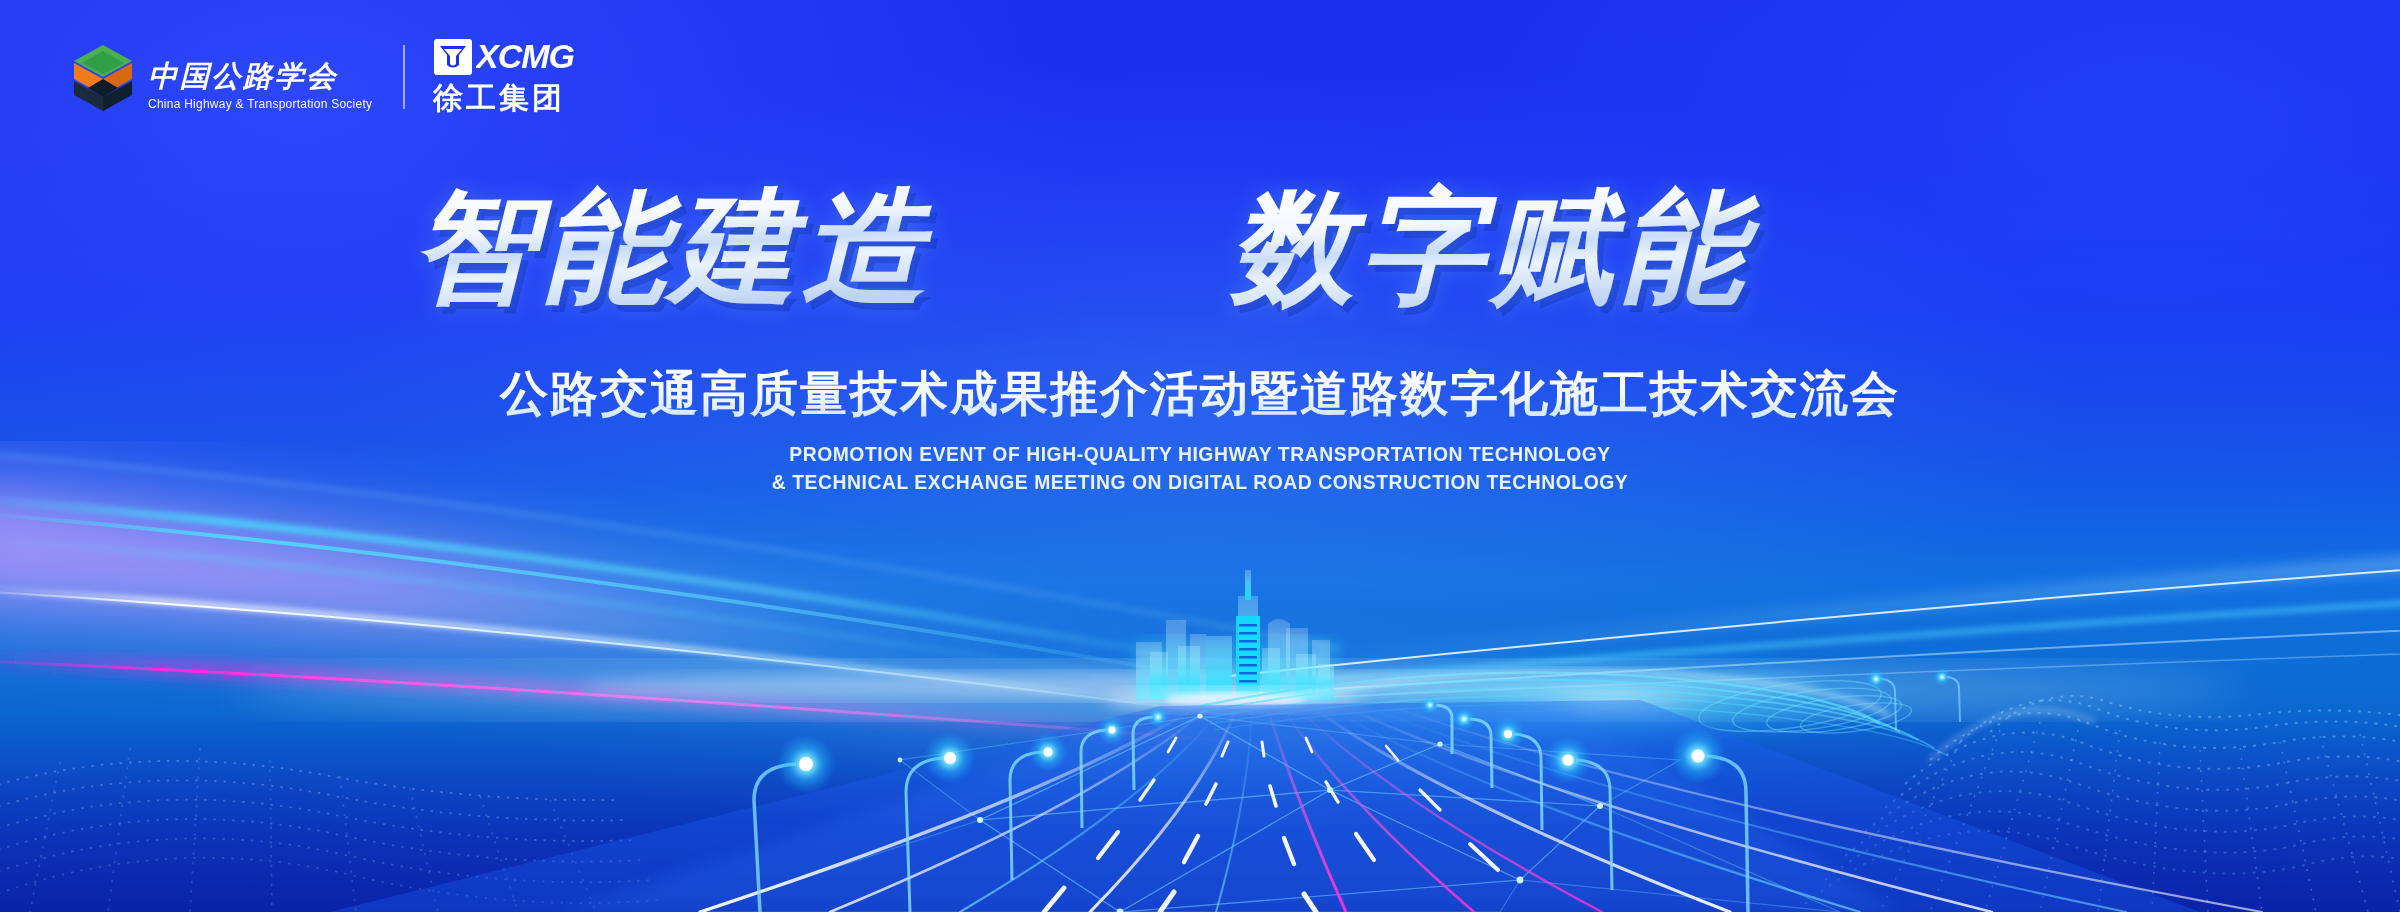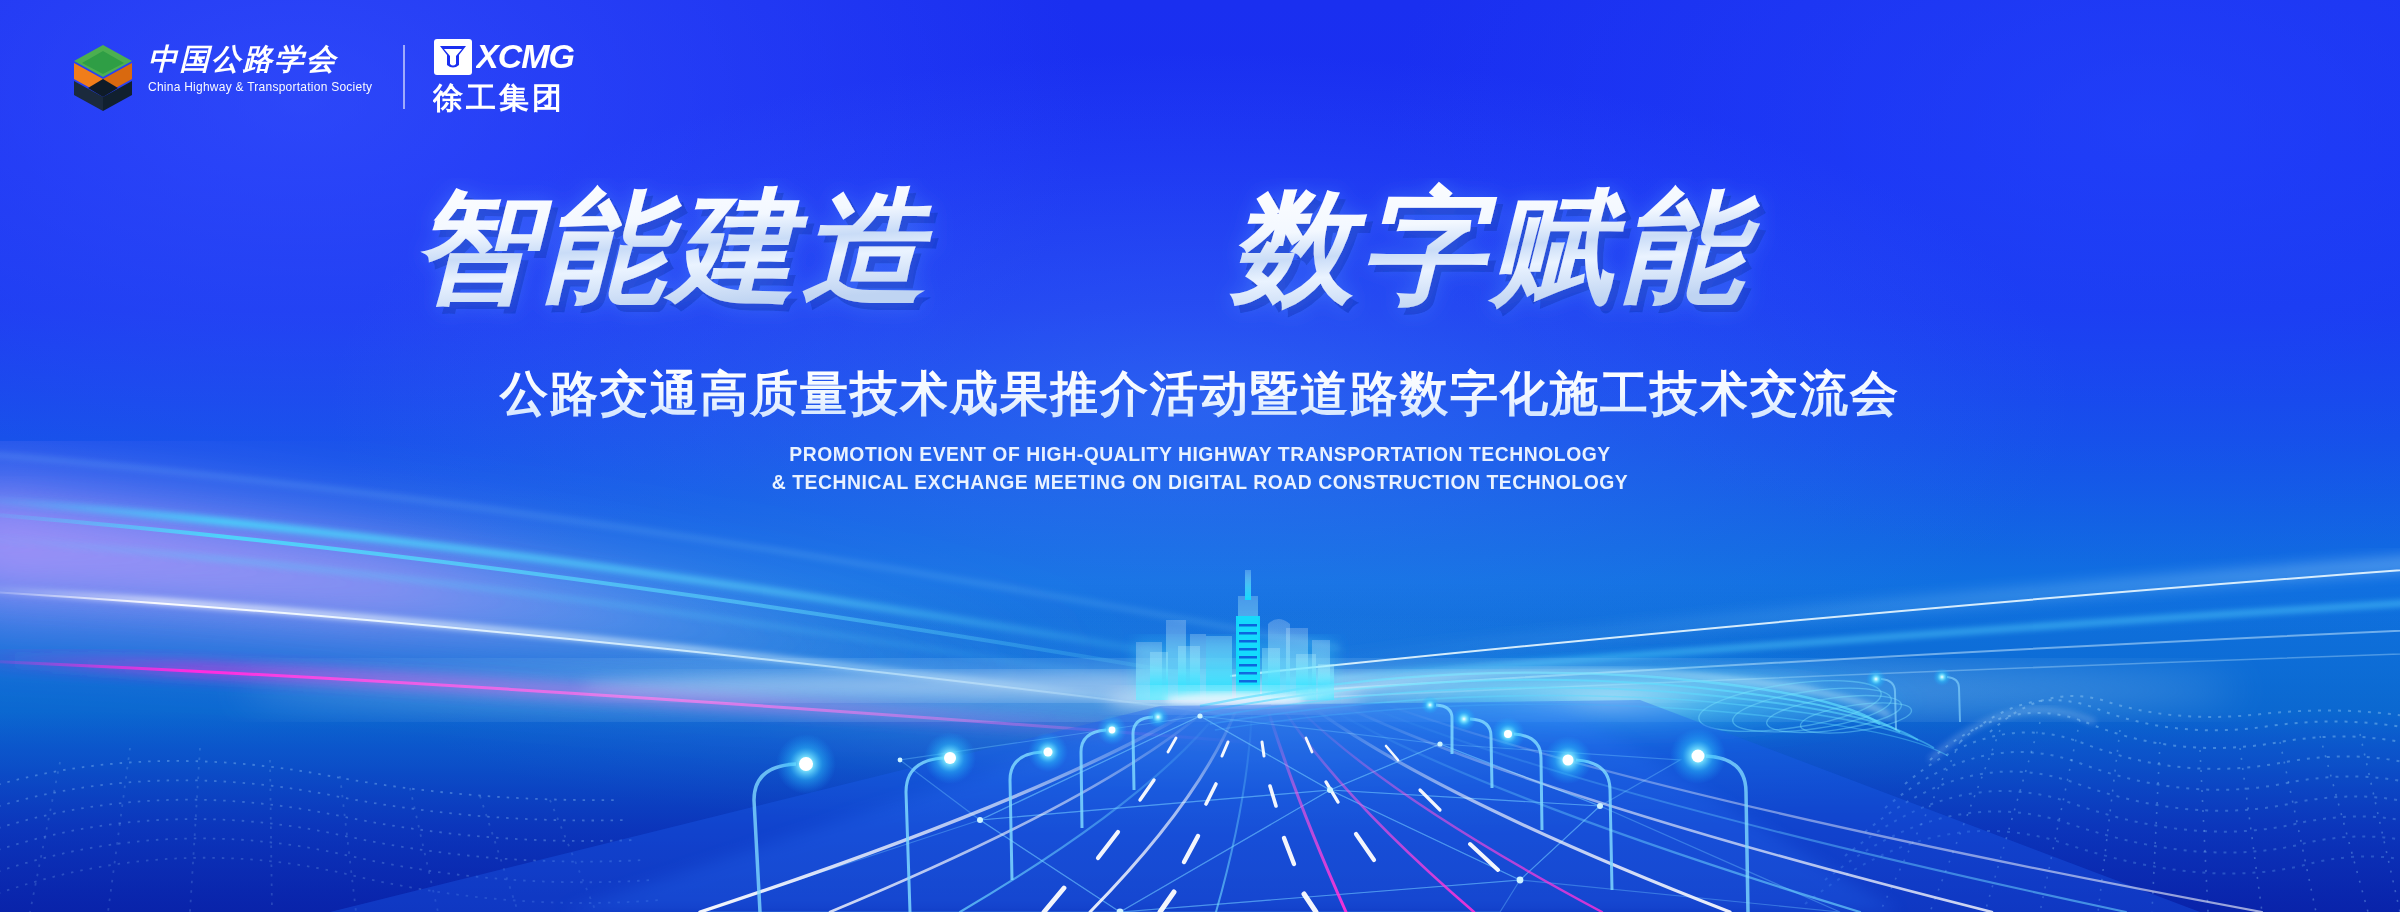--- a/index.html
+++ b/index.html
@@ -50,21 +50,21 @@
     position:absolute; left:0; right:0; bottom:0; height:330px;
     background:linear-gradient(180deg, rgba(8,30,170,0) 0%, rgba(9,34,180,.45) 50%, rgba(7,26,160,.75) 100%);
     pointer-events:none;
   }
 
   
   .logo-bar {
     position:absolute; left:72px; top:38px;
     display:flex; align-items:center; gap:28px; z-index:40;
   }
-  .chts { display:flex; align-items:flex-start; gap:14px; }
+  .chts { display:flex; align-items:flex-end; gap:14px; }
   .cube { width:62px; height:68px; flex:none; }
   .chts-text { display:flex; flex-direction:column; gap:3px; }
   .chts-cn { height:34px; }
   .chts-en {
     font-size:12px; letter-spacing:.25px; color:#ffffff;
     font-family:"Liberation Sans", sans-serif; white-space:nowrap; opacity:.97;
   }
   .divider { width:2px; height:64px; background:rgba(255,255,255,.55); }
   .xcmg { display:flex; flex-direction:column; gap:5px; align-items:flex-start; }
   .xcmg-row1 { display:flex; align-items:center; gap:3px; }

